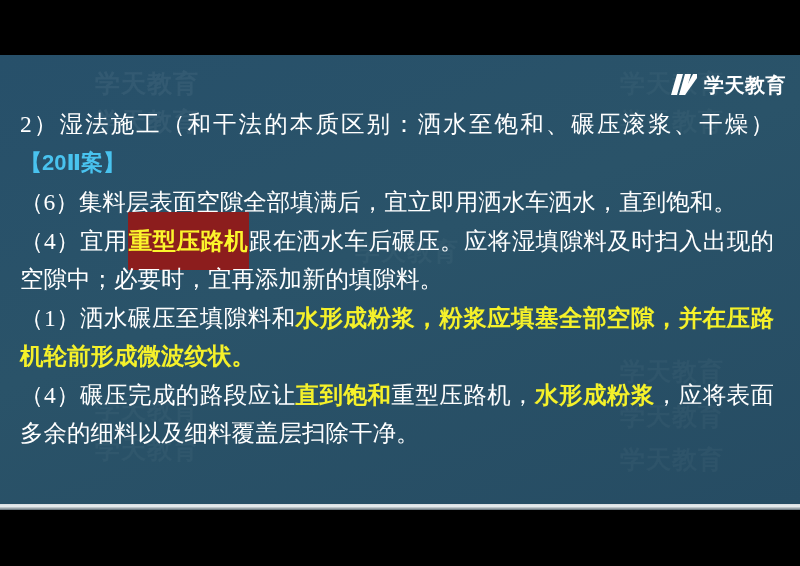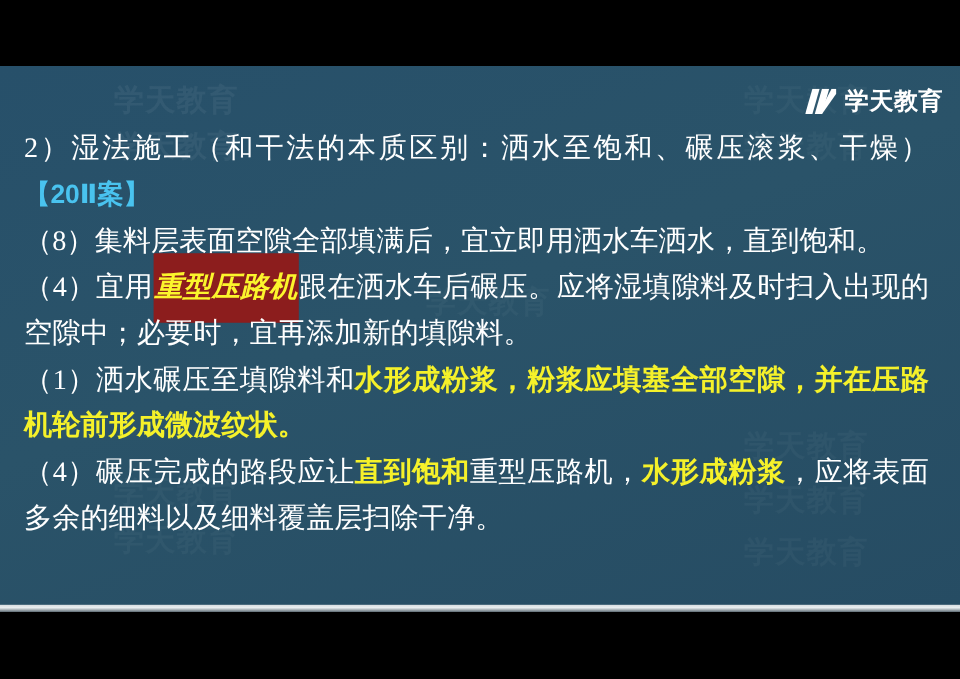--- a/index.html
+++ b/index.html
@@ -120,21 +120,20 @@
   .em-yellow {
     color: #f5f12a;
     font-weight: bold;
   }
   .em-hl {
     color: #fbf52c;
     font-weight: bold;
     background: #8c1d1d;
     padding: 16px 1px;
     border-radius: 1px;
-    font-style: italic;
   }
 </style>
 </head>
 <body>
 
 <div id="screen">
 
   <div class="band-top"></div>
 
   <div class="slide">
@@ -158,21 +157,21 @@
           <polygon points="6,0 12,0 6,21 0,21" fill="#ffffff"></polygon>
           <polygon points="14,0 20,0 14,21 8,21" fill="#ffffff"></polygon>
           <polygon points="22,0 26,0 26,4 14,21 11,21" fill="#ffffff"></polygon>
         </svg>
       </span>
       <span class="logo-text">学天教育</span>
     </div>
 
     <div class="content" id="content-body">
         <p class="para"><span>2）湿法施工（和干法的本质区别：洒水至饱和、碾压滚浆、干燥）</span><span class="em-cyan">【20Ⅱ案】</span></p>
-        <p class="para"><span>（8）集料层表面空隙全部填满后，宜立即用洒水车洒水，直到饱和。</span></p>
+        <p class="para"><span>（6）集料层表面空隙全部填满后，宜立即用洒水车洒水，直到饱和。</span></p>
         <p class="para"><span>（4）宜用</span><span class="em-hl">重型压路机</span><span>跟在洒水车后碾压。应将湿填隙料及时扫入出现的空隙中；必要时，宜再添加新的填隙料。</span></p>
         <p class="para"><span>（1）洒水碾压至填隙料和</span><span class="em-yellow">水形成粉浆，粉浆应填塞全部空隙，并在压路机轮前形成微波纹状。</span></p>
         <p class="para"><span>（4）碾压完成的路段应让</span><span class="em-yellow">直到饱和</span><span>重型压路机，</span><span class="em-yellow">水形成粉浆</span><span>，应将表面多余的细料以及细料覆盖层扫除干净。</span></p>
       </div>
 
   </div>
 
   <div class="hairline"></div>
   <div class="band-bottom"></div>
 

